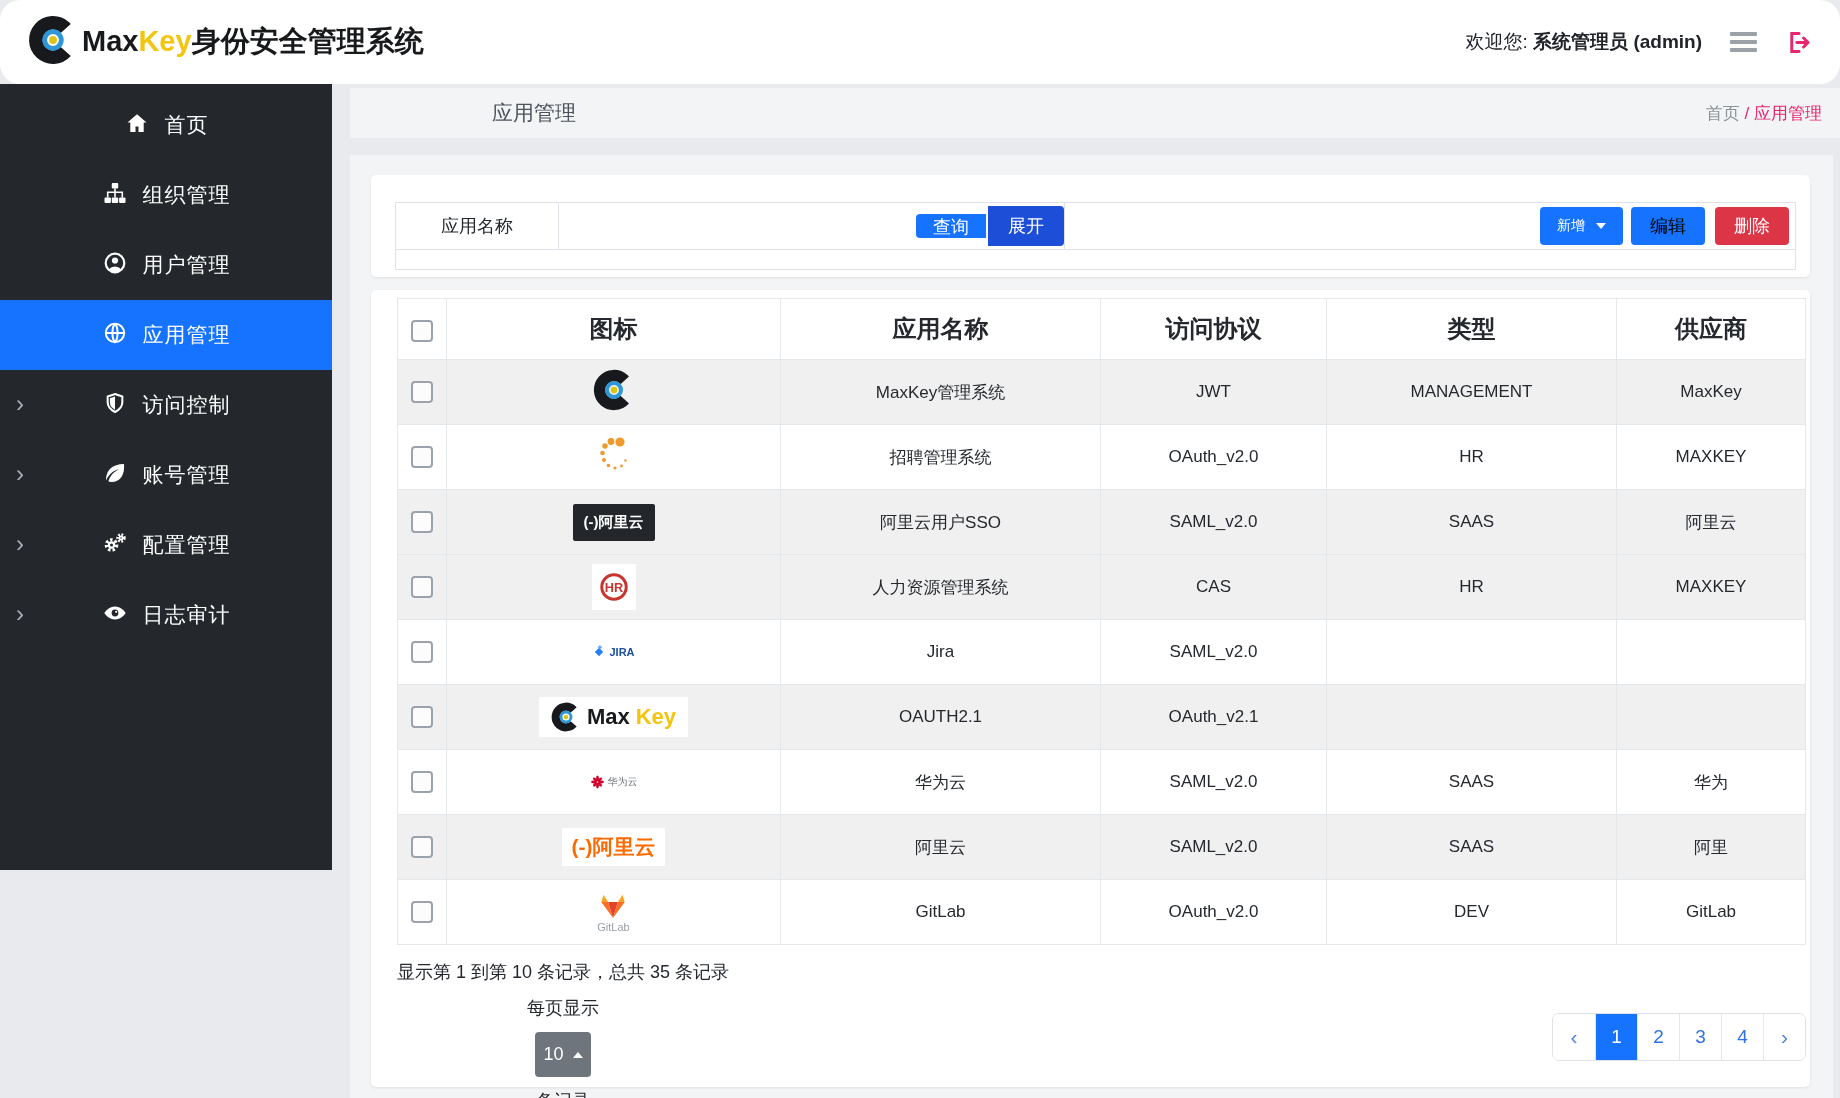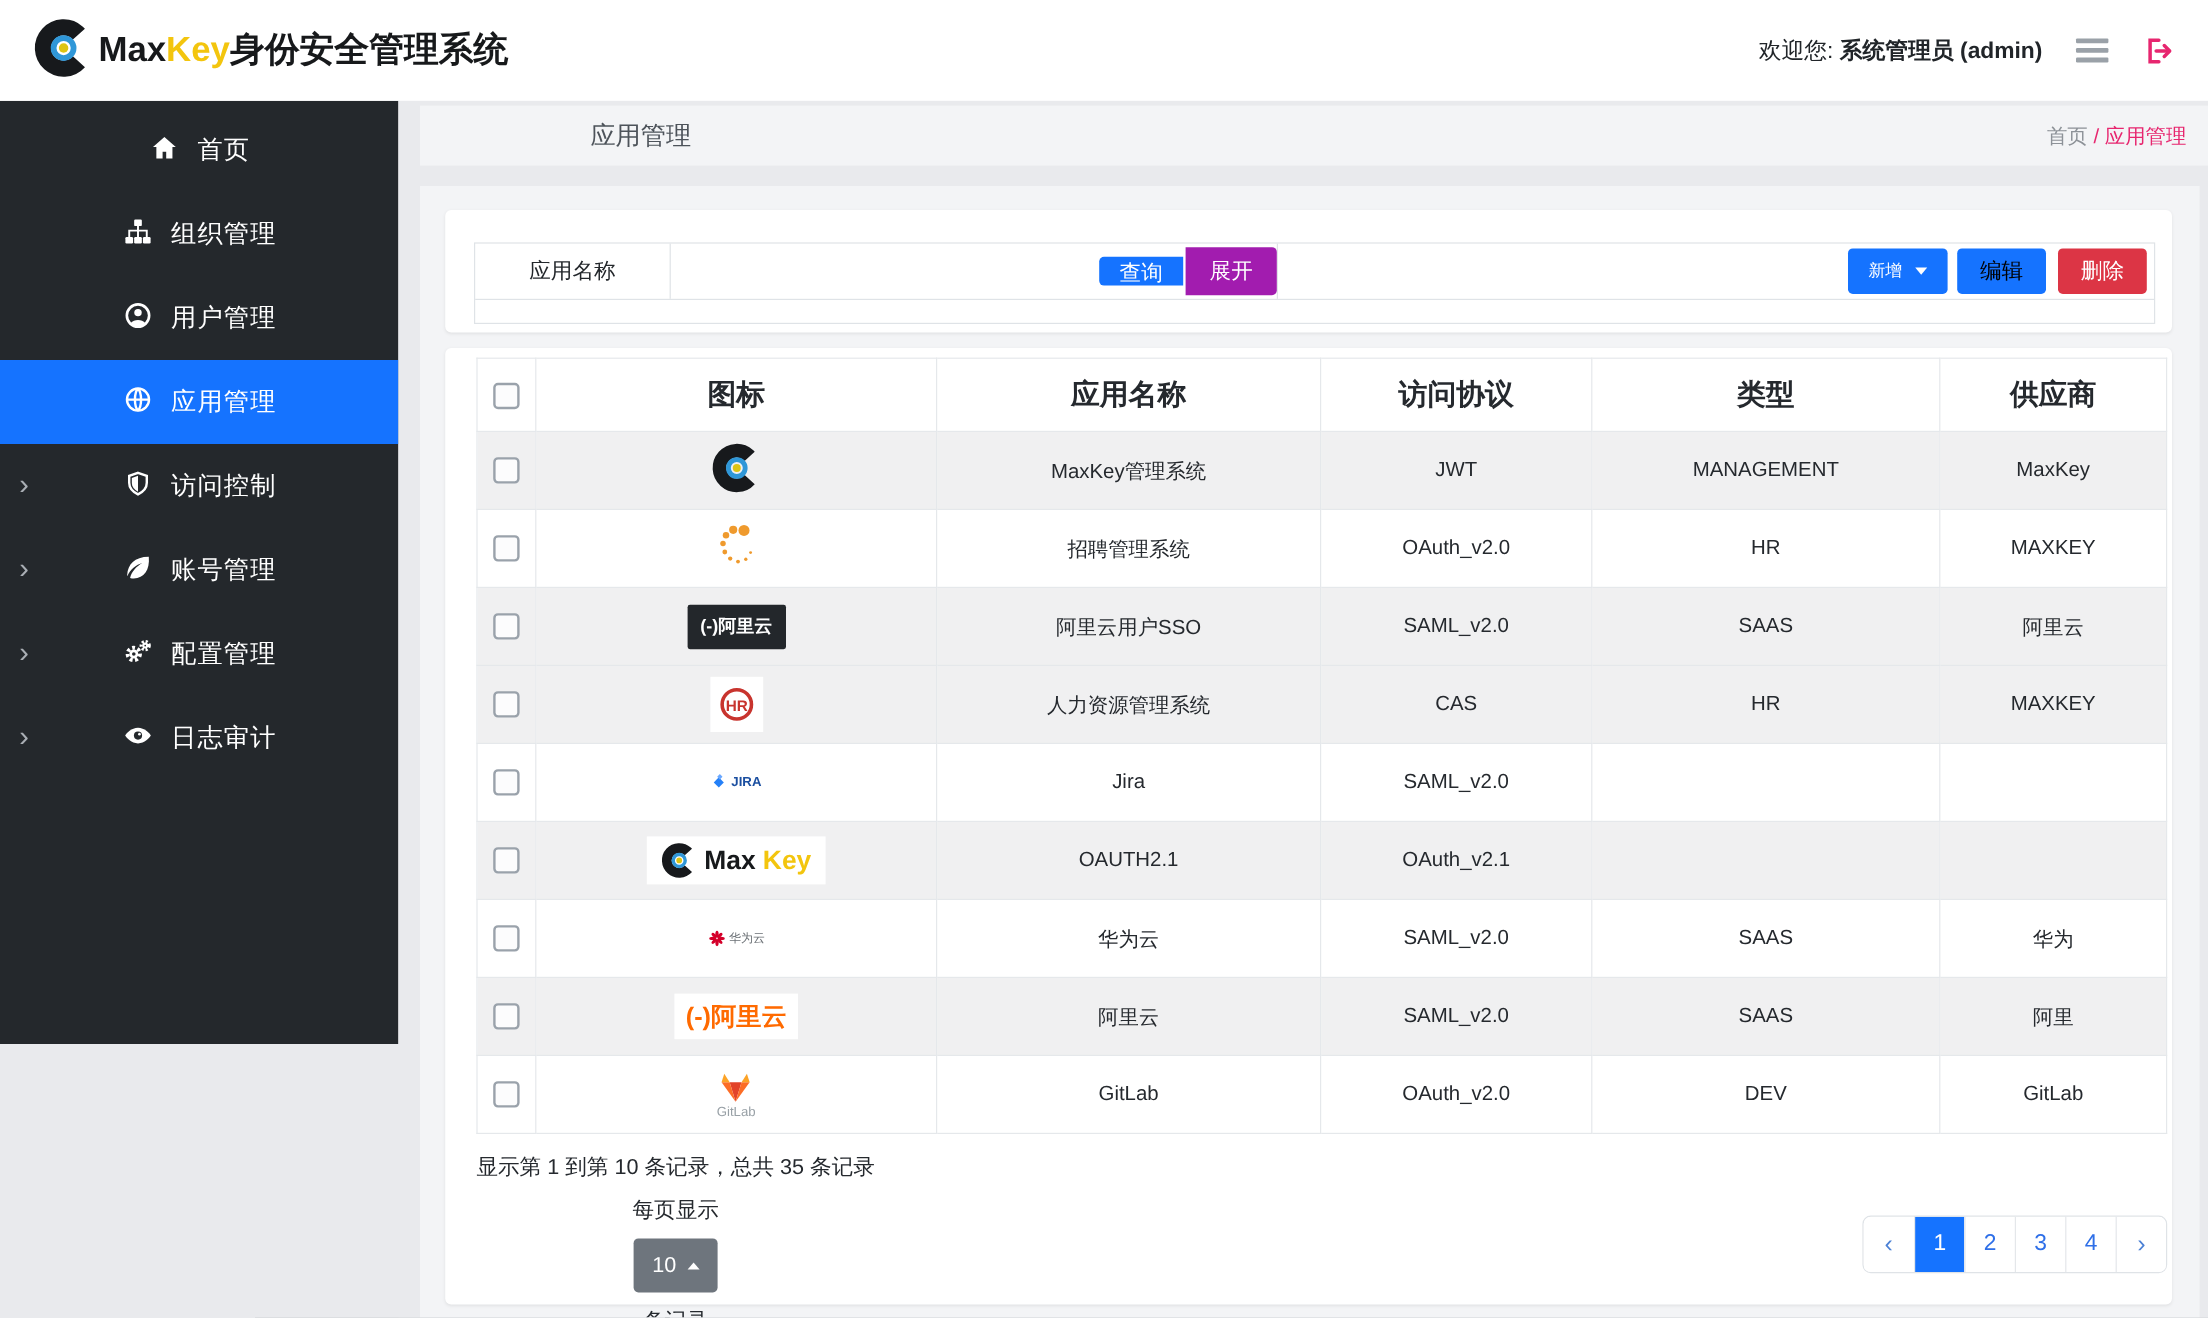--- a/index.html
+++ b/index.html
@@ -1,20 +1,20 @@
 <!DOCTYPE html>
 <html><head>
 <meta charset="utf-8">
 <style>
   html,body{margin:0;padding:0;background:#cfd2d6;}
   .app{position:relative;width:1840px;height:1098px;background:#e9eaed;overflow:hidden;
        font-family:"Liberation Sans","DejaVu Sans",sans-serif;}
   
   .hdr{position:absolute;top:0;left:0;right:0;height:84px;background:#fff;display:flex;
-       align-items:center;padding:0 28px;box-sizing:border-box;z-index:5;}
+       align-items:center;padding:0 28px;box-sizing:border-box;z-index:5;border-radius:20px;}
   .brand{display:flex;align-items:center;gap:4px;}
   .brand-text{font-size:29px;font-weight:bold;color:#17191b;white-space:nowrap;}
   .brand-key{color:#f3c50e;}
   .hdr-right{margin-left:auto;display:flex;align-items:center;gap:28px;}
   .welcome{font-size:19px;color:#212529;}
   .welcome b{font-weight:bold;}
   .burger{width:27px;cursor:pointer;}
   .burger i{display:block;height:4px;background:#9aa1a8;margin:4px 0;border-radius:1px;}
   .logout{cursor:pointer;display:flex;align-items:center;}
   
@@ -44,21 +44,21 @@
   .formrow{display:flex;align-items:stretch;height:46px;}
   .flabel{width:162px;border-right:1px solid #dfe3e7;display:flex;align-items:center;
           justify-content:center;font-size:18px;color:#23272b;}
   .fin{display:flex;align-items:center;width:506px;border-right:1px solid #dfe3e7;
        box-sizing:border-box;padding:3px 0 3px 5px;}
   .fin input{flex:1;height:38px;border:1px solid transparent;outline:none;font-size:16px;
              padding:0 8px;box-sizing:border-box;font-family:inherit;}
   .btn{font-family:inherit;cursor:pointer;}
   .btn-query{width:70px;height:24px;background:#1573ff;color:#fff;border:none;font-size:18px;
              border-radius:4px 0 0 4px;}
-  .btn-expand{width:76px;height:40px;background:#a21caf;color:#fff;border:none;font-size:18px;
+  .btn-expand{width:76px;height:40px;background:#1d4ed8;color:#fff;border:none;font-size:18px;
               border-radius:0 4px 4px 0;margin-left:2px;}
   .factions{flex:1;display:flex;align-items:center;justify-content:flex-end;gap:8px;
             padding-right:6px;}
   .btn-add{height:38px;padding:0 17px;background:#1573ff;color:#fff;border:none;border-radius:4px;
            font-size:14px;display:flex;align-items:center;gap:11px;}
   .caret-down{width:0;height:0;border-left:5px solid transparent;border-right:5px solid transparent;
               border-top:6px solid #fff;}
   .btn-edit{width:74px;height:38px;background:#1573ff;color:#000000;border:none;border-radius:4px;font-size:18px;}
   .btn-del{width:74px;height:38px;background:#dc3545;color:#fff;border:none;border-radius:4px;font-size:18px;margin-left:2px;}
   .formrow2{height:19px;border-top:1px solid #dfe3e7;}
@@ -68,21 +68,21 @@
   .apps th,.apps td{border:1px solid #e5e8eb;text-align:center;color:#25292e;overflow:hidden;}
   .apps th{height:58px;font-size:24px;font-weight:bold;background:#fff;}
   .apps td{height:62px;font-size:17px;}
   .apps tr.odd td{background:#f0f0f1;}
   .cbx{display:inline-block;width:18px;height:18px;border:2px solid #9aa2ab;border-radius:4px;
        background:#fcfcfd;vertical-align:middle;cursor:pointer;}
   .icon-cell{display:flex;align-items:center;justify-content:center;height:100%;}
   
   .pgn{display:flex;align-items:center;margin-top:15px;padding-right:0;}
   .pgn-info{font-size:18px;color:#25292e;display:flex;align-items:center;gap:12px;flex-direction:column;}
-  .pp-btn{width:70px;height:45px;background:#6e757d;border:none;border-radius:4px;color:#fff;
+  .pp-btn{width:56px;height:45px;background:#6e757d;border:none;border-radius:4px;color:#fff;
           font-size:18px;display:flex;align-items:center;justify-content:center;gap:9px;cursor:pointer;}
   .caret-up{width:0;height:0;border-left:5px solid transparent;border-right:5px solid transparent;
             border-bottom:6px solid #fff;}
   .pager{margin-left:auto;display:flex;border:1px solid #dfe3e7;border-radius:7px;overflow:hidden;
          background:#fff;}
   .pg{width:42px;height:46px;display:flex;align-items:center;justify-content:center;background:#fff;
       color:#2e6fe8;font-size:19px;border-left:1px solid #e4e7ea;cursor:pointer;box-sizing:border-box;}
   .pg:first-child{border-left:none;}
   .pg.active{background:#1573ff;color:#fff;}
   .pg.nav{font-size:21px;color:#4d82d6;}

